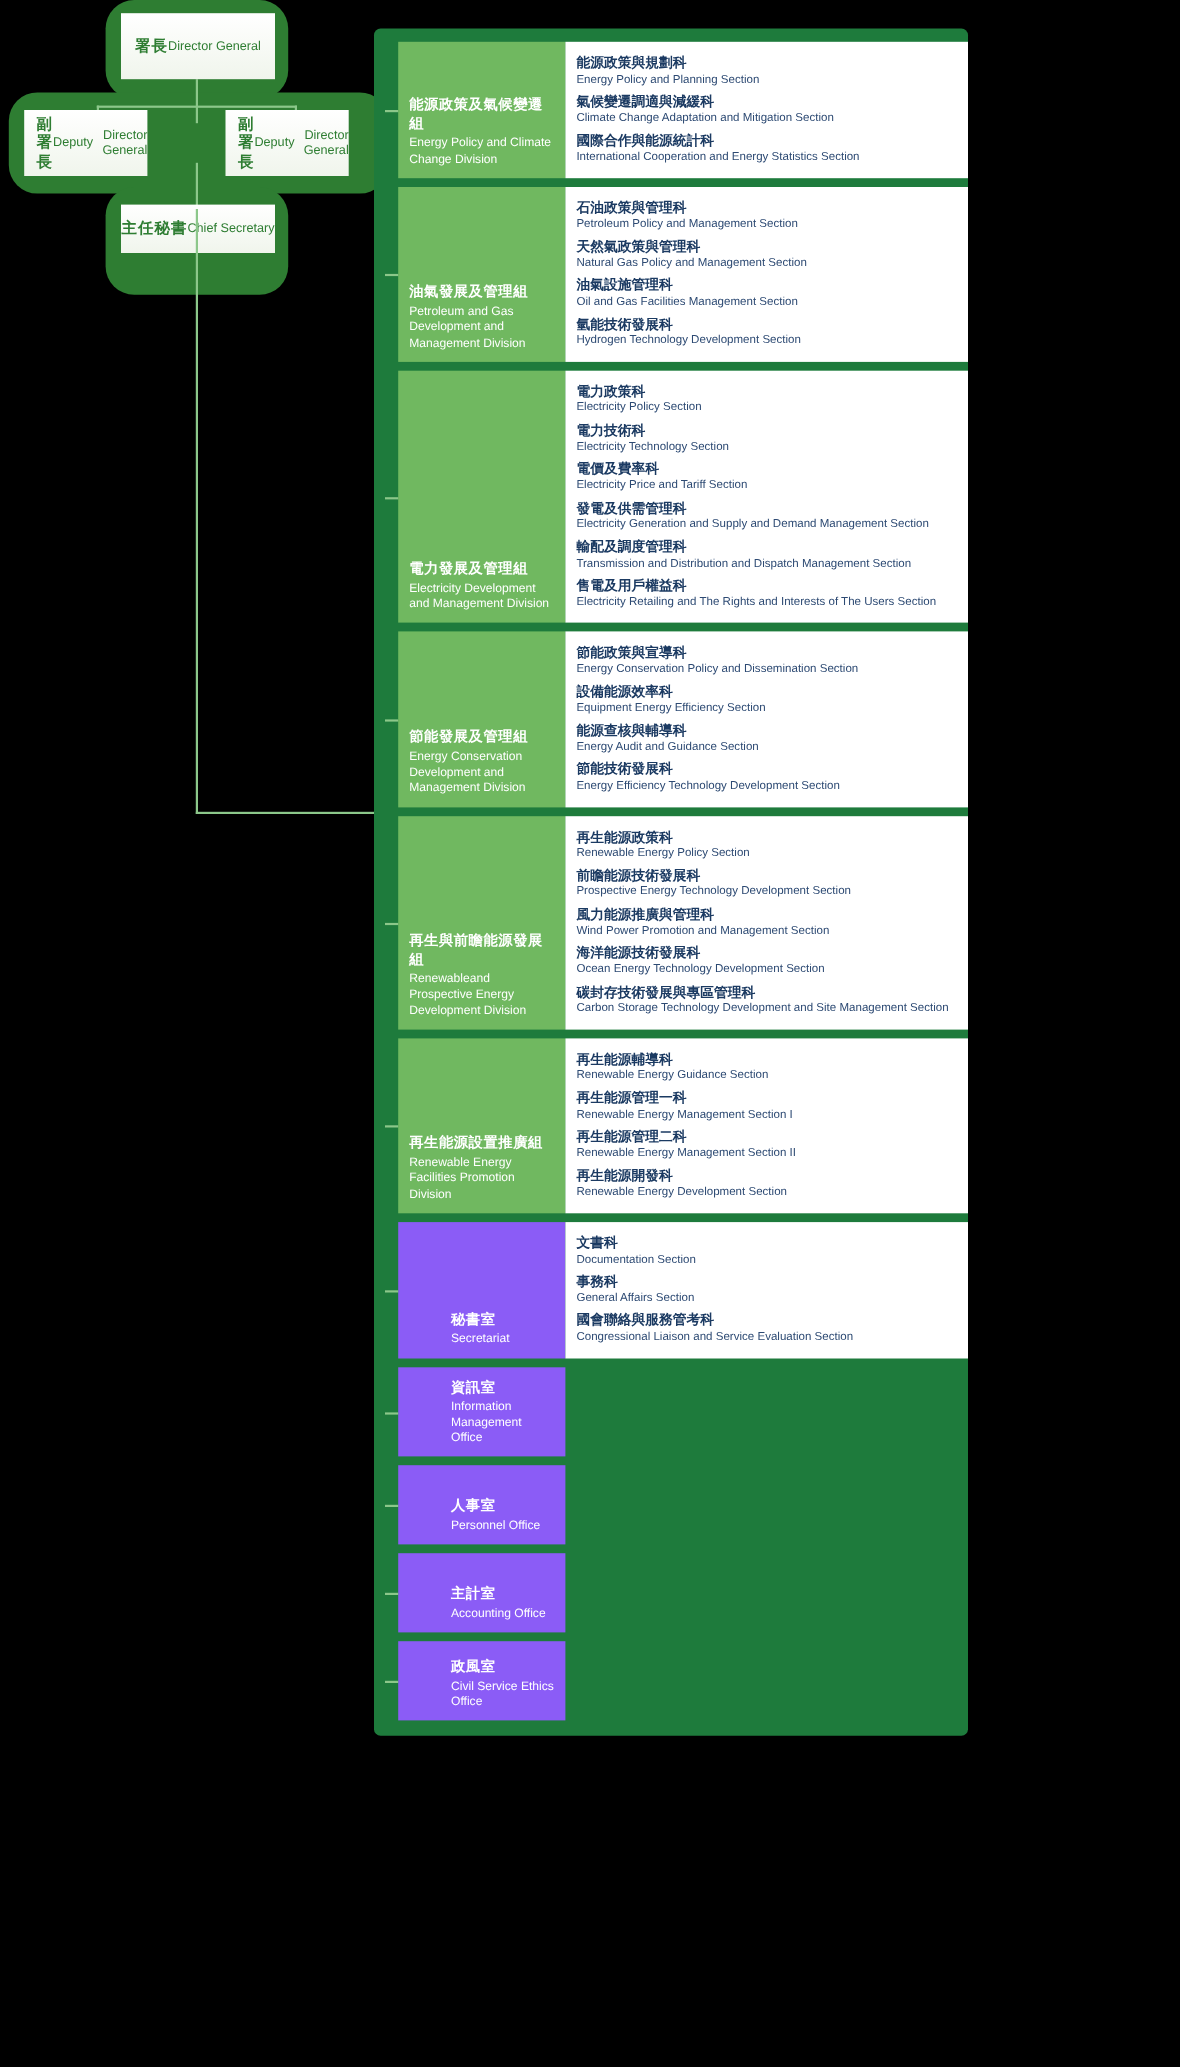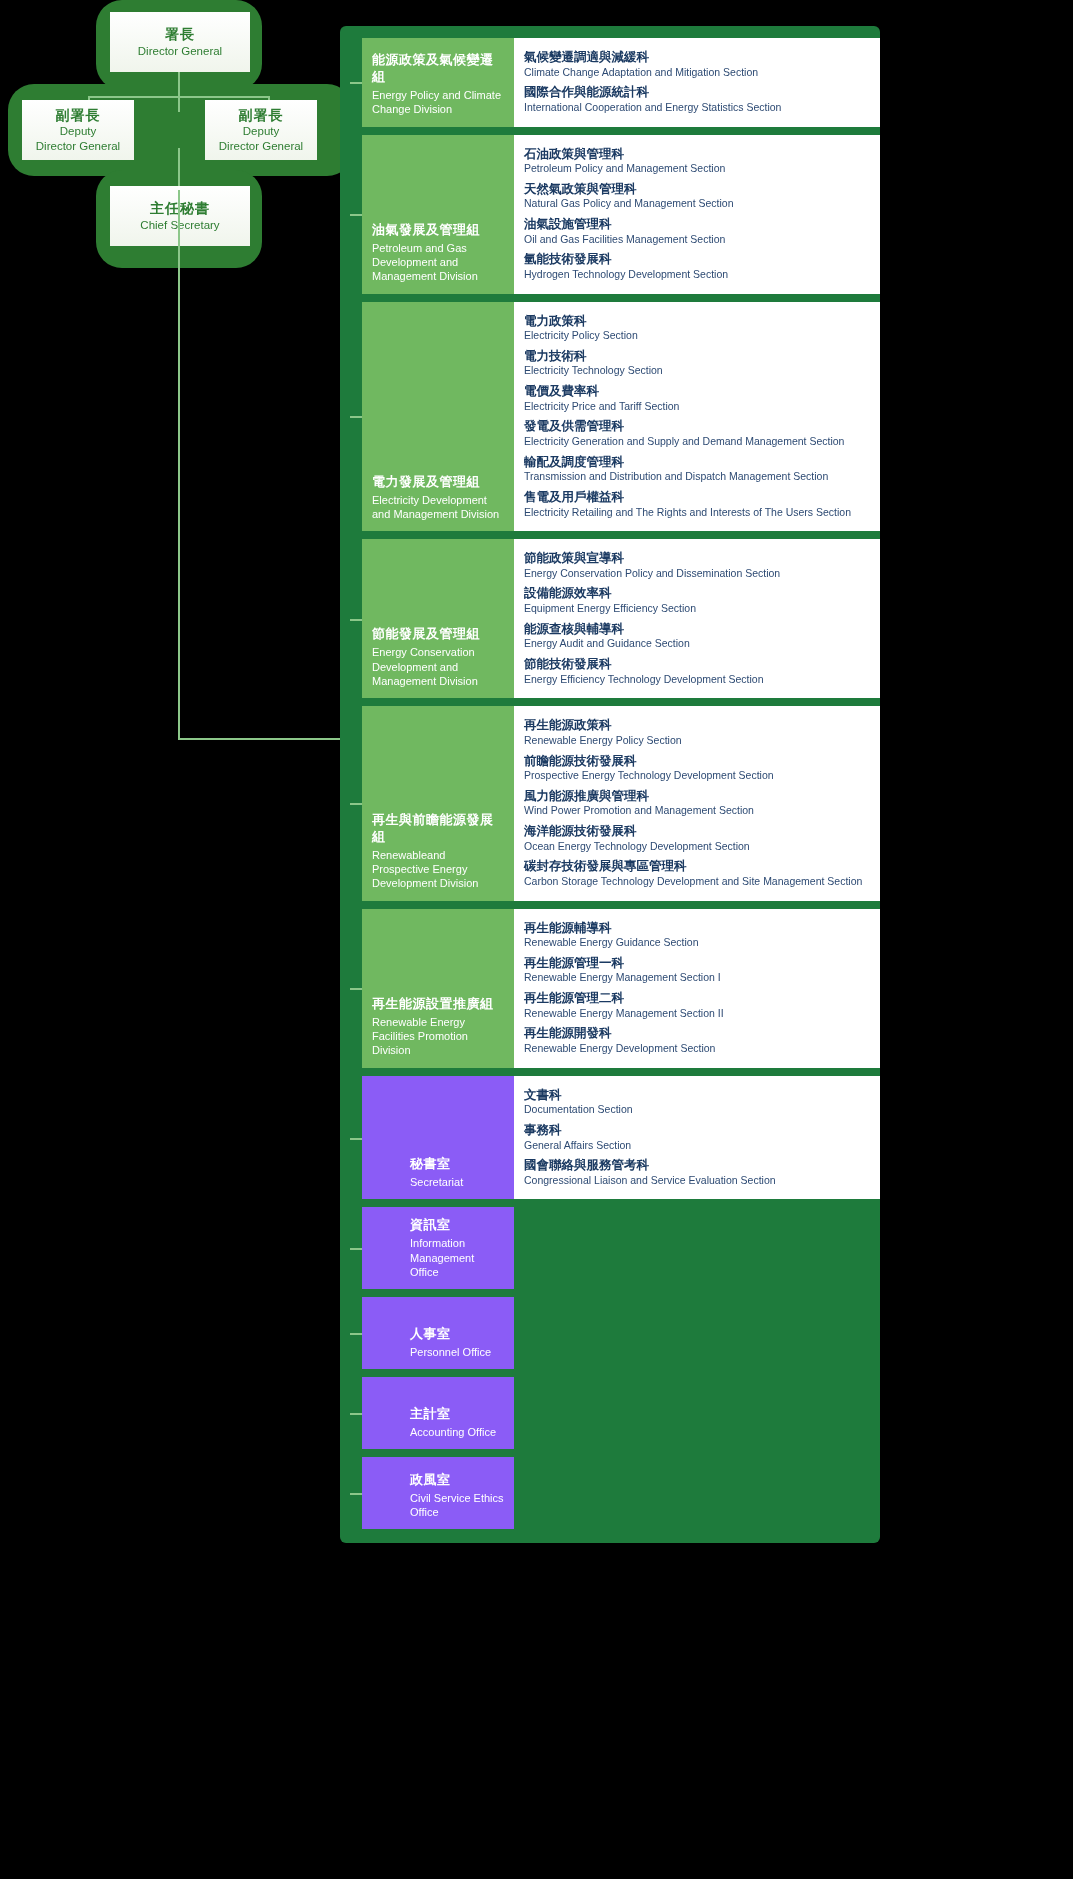--- a/index.html
+++ b/index.html
@@ -28,32 +28,31 @@
   .pill-dg   { left: 96px;  top: 0px;   width: 166px; height: 90px; }
   .pill-dep  { left: 8px;   top: 84px;  width: 345px; height: 92px; }
   .pill-cs   { left: 96px;  top: 170px; width: 166px; height: 98px; }
 
   .exec-box {
     position: absolute;
     background: linear-gradient(180deg,#ffffff 0%,#f0f5ec 100%);
     color: #2e7d32;
     text-align: right;
     display: flex;
-    flex-direction: column;
     align-items: center;
     justify-content: center;
     line-height: 1.25;
   }
   .exec-box .zh { font-size: 14px; font-weight: bold; letter-spacing: 1px; }
   .exec-box .en { font-size: 11.5px; font-weight: normal; }
 
   .box-dg  { left: 110px; top: 12px;  width: 140px; height: 60px; }
   .box-dl  { left: 22px;  top: 100px; width: 112px; height: 60px; }
   .box-dr  { left: 205px; top: 100px; width: 112px; height: 60px; }
-  .box-cs  { left: 110px; top: 186px; width: 140px; height: 60px; }
+  .box-cs  { left: 110px; top: 186px; width: 140px; height: 44px; }
 
   .conn { position: absolute; background: #8cc78a; }
   .conn-dg-down   { left: 178px; top: 72px;  width: 2px;  height: 40px; }
   .conn-dep-bar   { left: 88px;  top: 96px;  width: 182px; height: 2px; }
   .conn-left-up   { left: 88px;  top: 96px;  width: 2px;  height: 36px; }
   .conn-right-up  { left: 268px; top: 96px;  width: 2px;  height: 36px; }
   .conn-cs-down   { left: 178px; top: 148px; width: 2px;  height: 42px; }
   .conn-spine     { left: 178px; top: 190px; width: 2px;  height: 550px; }
   .conn-spine-to-right { left: 178px; top: 738px; width: 220px; height: 2px; }
 
@@ -180,20 +179,24 @@
 
   <div class="tree">
     <div class="tree-inner" id="tree-inner">
         <div class="row">
           <div class="div-cell green">
             <span class="zh">能源政策及氣候變遷組</span>
             <span class="en">Energy Policy and Climate Change Division</span>
           </div>
           <div class="sections">
             <div class="section-item">
+              <span class="zh">能源政策與規劃科</span>
+              <span class="en">Energy Policy and Planning Section</span>
+            </div>
+            <div class="section-item">
               <span class="zh">氣候變遷調適與減緩科</span>
               <span class="en">Climate Change Adaptation and Mitigation Section</span>
             </div>
             <div class="section-item">
               <span class="zh">國際合作與能源統計科</span>
               <span class="en">International Cooperation and Energy Statistics Section</span>
             </div>
           </div>
         </div>
         <div class="row">

